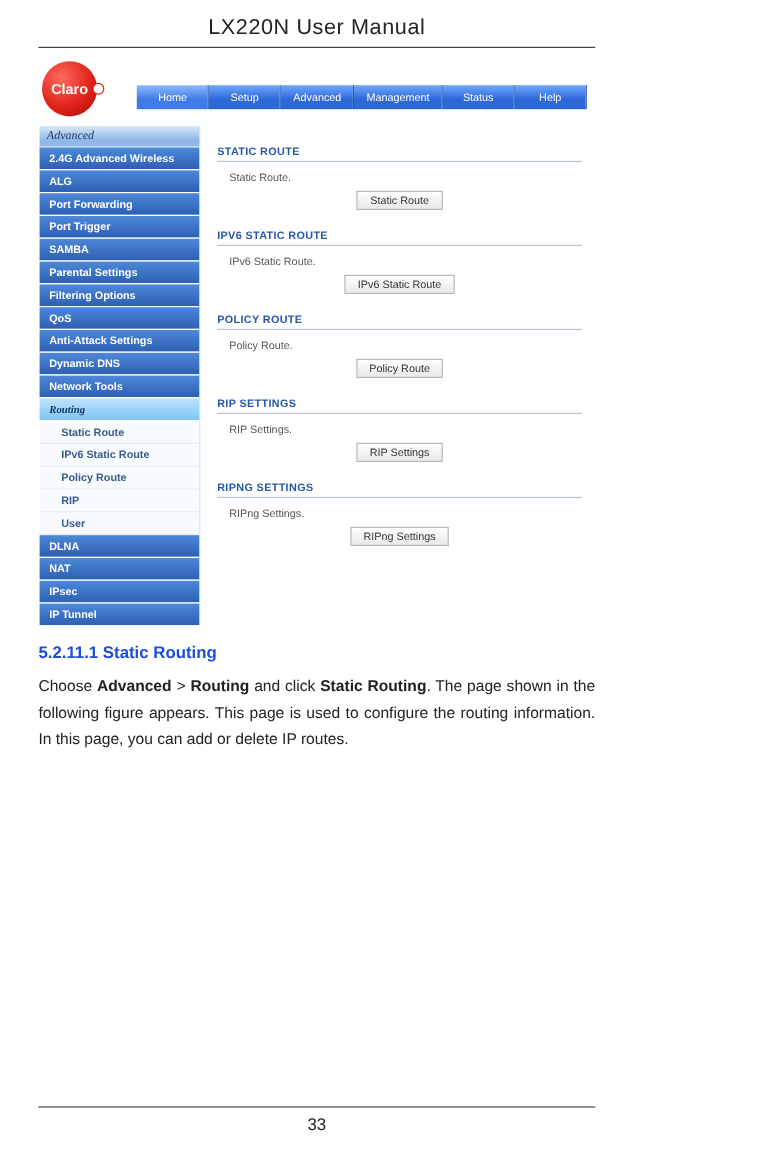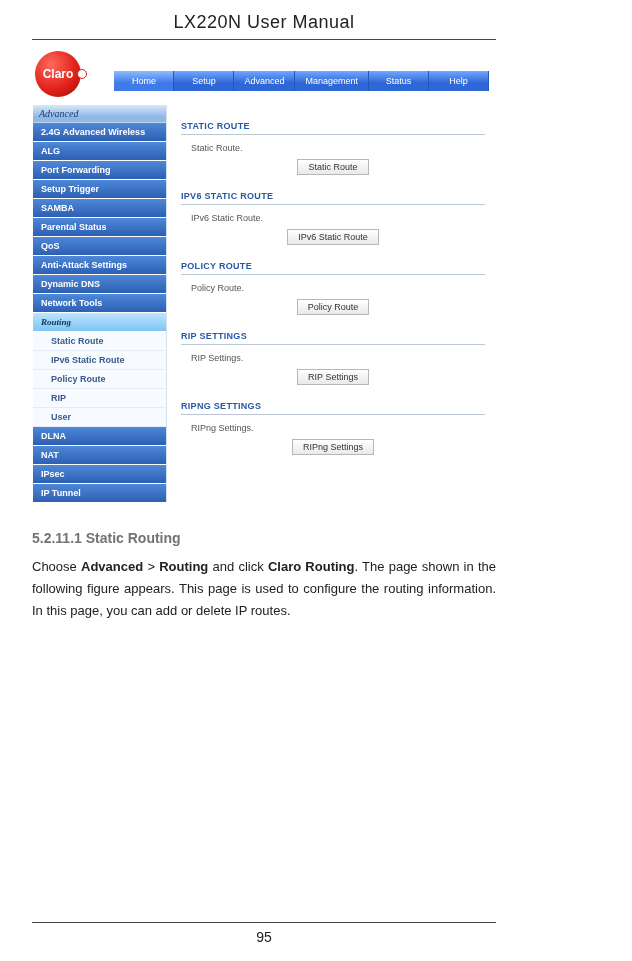--- a/index.html
+++ b/index.html
@@ -148,22 +148,22 @@
     padding:2px 10px;
     font-size:9px;
     color:#333;
     background: linear-gradient(#ffffff,#e9e9e9);
     border:1px solid #b7b7b7;
   }
   
   .subheading {
     font-size:14px;
     font-weight:bold;
-    color:#737373;
-    margin:26px 0 10px 0;
+    color:#1d4ed8;
+    margin:12px 0 10px 0;
   }
   .para {
     font-size:13px;
     line-height:1.7;
     color:#222;
     text-align:justify;
     margin:0 0 10px 0;
   }
   .para b { font-weight:bold; }
   .page-number {
@@ -200,23 +200,24 @@
           <div class="tab">Help</div>
         </div>
     </div>
     <div class="router-body">
       <div class="sidebar">
         <div class="side-cat">Advanced</div>
         <div id="sidebar-items">
             <div class="side-item">2.4G Advanced Wireless</div>
             <div class="side-item">ALG</div>
             <div class="side-item">Port Forwarding</div>
-            <div class="side-item">Setup Trigger</div>
+            <div class="side-item">Port Trigger</div>
             <div class="side-item">SAMBA</div>
-            <div class="side-item">Parental Status</div>
+            <div class="side-item">Parental Settings</div>
+            <div class="side-item">Filtering Options</div>
             <div class="side-item">QoS</div>
             <div class="side-item">Anti-Attack Settings</div>
             <div class="side-item">Dynamic DNS</div>
             <div class="side-item">Network Tools</div>
             <div class="side-item active">Routing</div>
             <div class="side-item sub">Static Route</div>
             <div class="side-item sub">IPv6 Static Route</div>
             <div class="side-item sub">Policy Route</div>
             <div class="side-item sub">RIP</div>
             <div class="side-item sub">User</div>
@@ -241,17 +242,17 @@
           <div class="sect-btn"><span class="greybtn">RIP Settings</span></div>
           <div class="sect-title">RIPNG SETTINGS</div>
           <div class="sect-body">RIPng Settings.</div>
           <div class="sect-btn"><span class="greybtn">RIPng Settings</span></div>
         </div>
     </div>
   </div>
 
   <div class="subheading">5.2.11.1 Static Routing</div>
   <p class="para">
-    <span>Choose </span><b>Advanced</b><span> &gt; </span><b>Routing</b><span> and click </span><b>Claro Routing</b><span>. The page shown in the following figure appears. This page is used to configure the routing information. In this page, you can add or delete IP routes.</span>
+    <span>Choose </span><b>Advanced</b><span> &gt; </span><b>Routing</b><span> and click </span><b>Static Routing</b><span>. The page shown in the following figure appears. This page is used to configure the routing information. In this page, you can add or delete IP routes.</span>
   </p>
 
-  <div class="page-number">95</div>
+  <div class="page-number">33</div>
 </div>
 
 </body></html>

